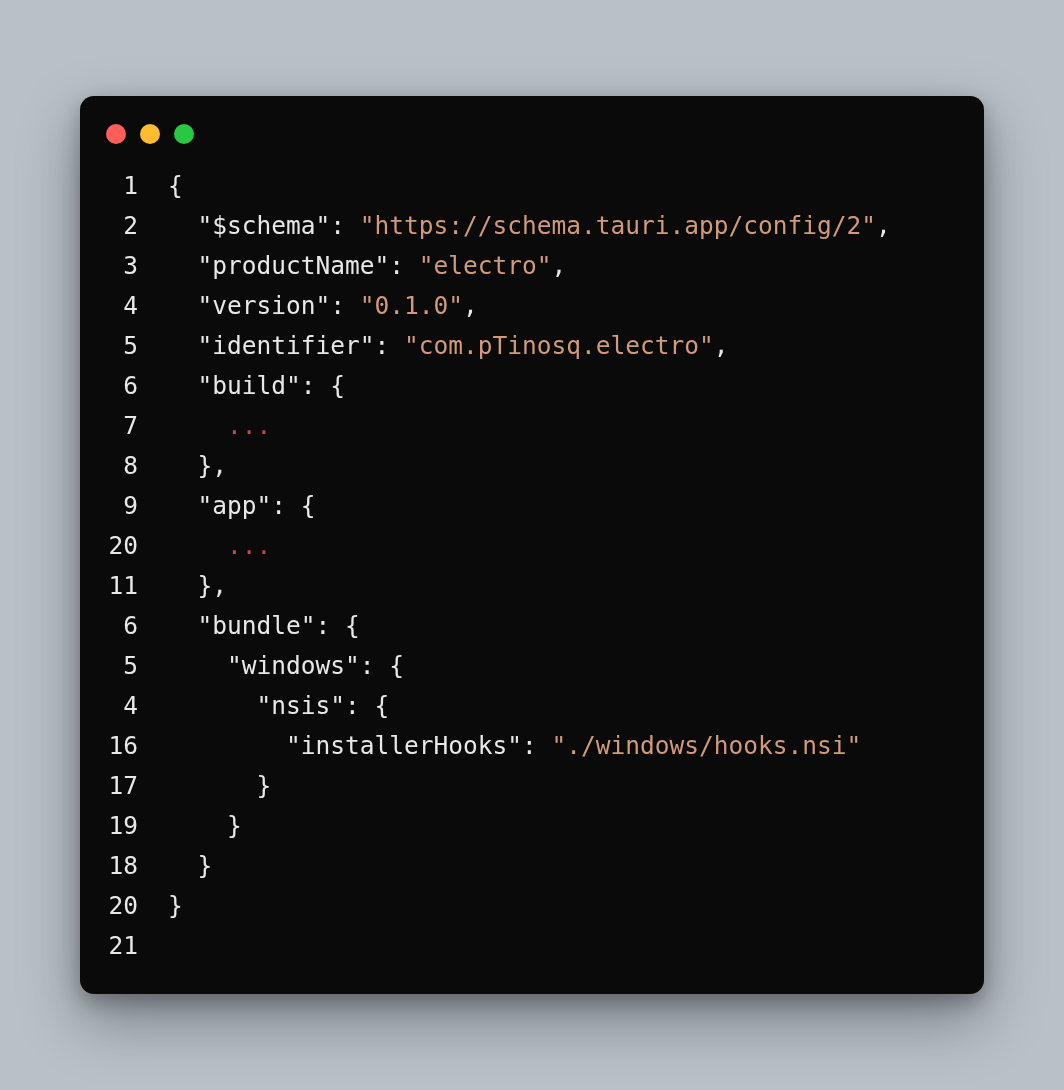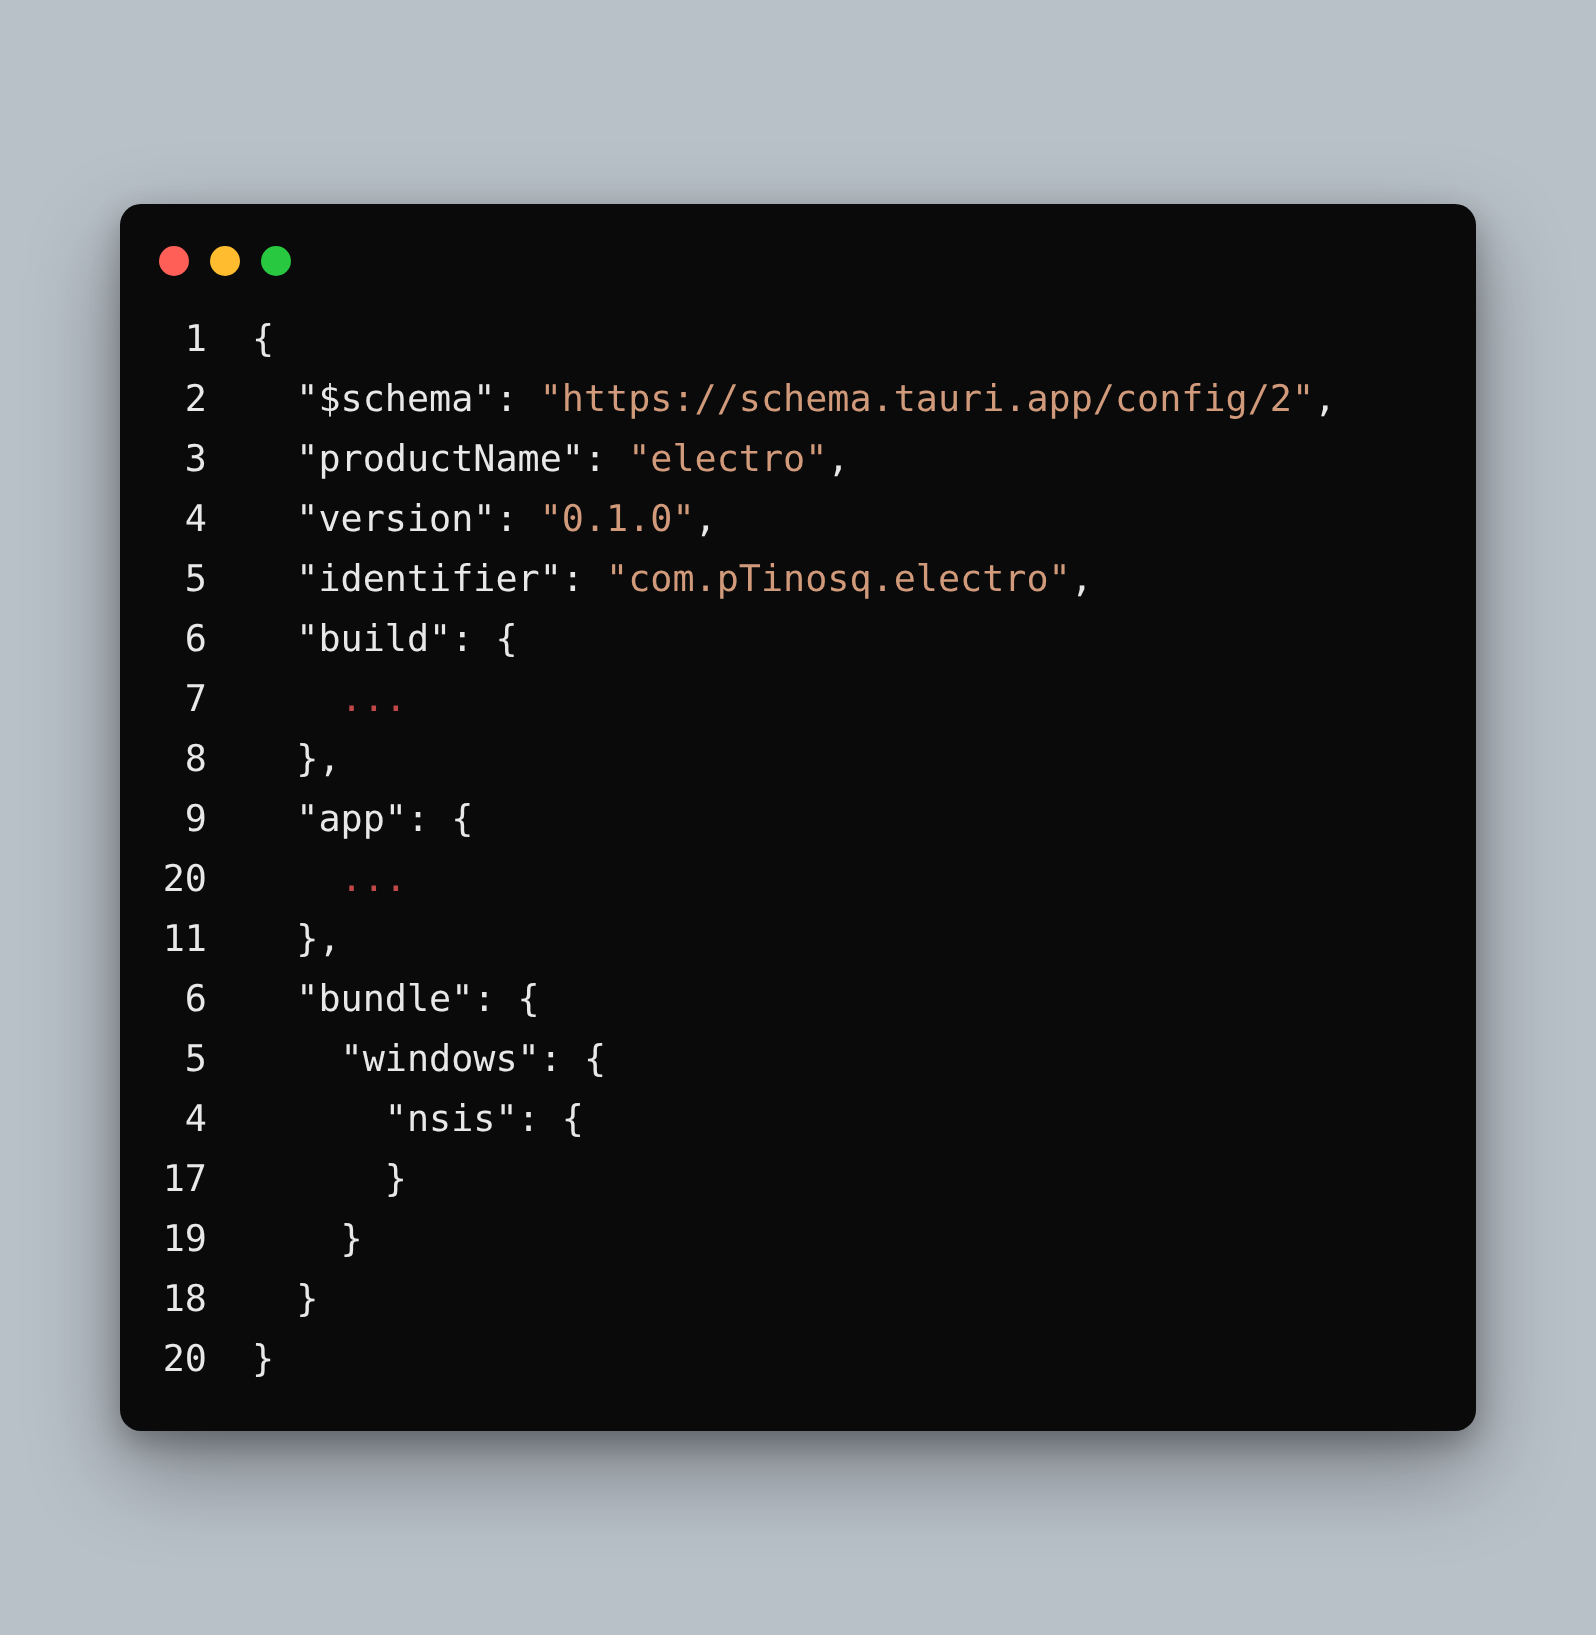--- a/index.html
+++ b/index.html
@@ -121,29 +121,37 @@
       </div>
       <div class="line">
         <span class="lineno">5</span>
         <span class="code"><span class="tok-punc">    </span><span class="tok-key">"windows"</span><span class="tok-punc">: {</span></span>
       </div>
       <div class="line">
         <span class="lineno">4</span>
         <span class="code"><span class="tok-punc">      </span><span class="tok-key">"nsis"</span><span class="tok-punc">: {</span></span>
       </div>
       <div class="line">
+        <span class="lineno">16</span>
+        <span class="code"><span class="tok-punc">        </span><span class="tok-key">"installerHooks"</span><span class="tok-punc">: </span><span class="tok-string">"./windows/hooks.nsi"</span></span>
+      </div>
+      <div class="line">
         <span class="lineno">17</span>
         <span class="code"><span class="tok-punc">      }</span></span>
       </div>
       <div class="line">
         <span class="lineno">19</span>
         <span class="code"><span class="tok-punc">    }</span></span>
       </div>
       <div class="line">
         <span class="lineno">18</span>
         <span class="code"><span class="tok-punc">  }</span></span>
       </div>
       <div class="line">
         <span class="lineno">20</span>
         <span class="code"><span class="tok-punc">}</span></span>
       </div>
+      <div class="line">
+        <span class="lineno">21</span>
+        <span class="code"><span class="tok-punc"></span></span>
+      </div>
     </div>
 </div>
 
 </body></html>

